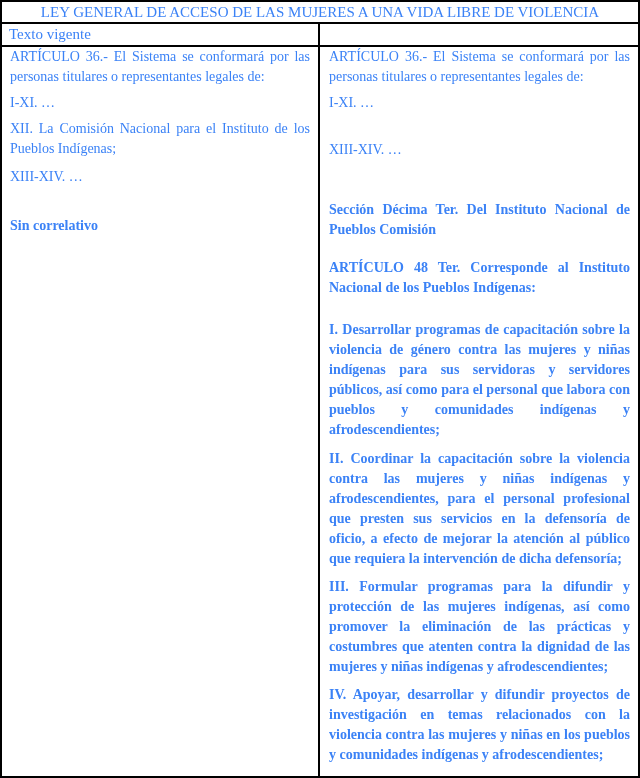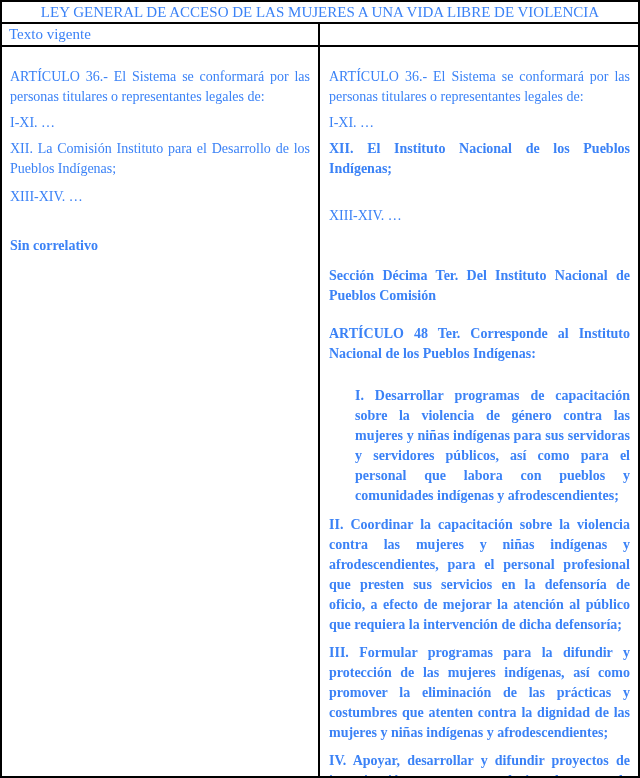--- a/index.html
+++ b/index.html
@@ -51,21 +51,21 @@
   .header-cell.right {
     flex: 1;
   }
   .content-row {
     flex: 1 1 auto;
     display: flex;
     overflow: hidden;
   }
   .col {
     box-sizing: border-box;
-    padding: 20px 8px 0 8px;
+    padding: 0 8px 0 8px;
     font-size: 14px;
     line-height: 20px;
     overflow: hidden;
   }
   .col.left {
     width: 318px;
     border-right: 2px solid #000000;
   }
   .col.right {
     flex: 1;
@@ -76,47 +76,46 @@
     text-align: justify;
     hyphens: none;
   }
   .para.bold { font-weight: bold; }
   
   .gap-first       { margin-top: 0; }
   .gap-line        { margin-top: 6px; }
   .gap-para        { margin-top: 8px; }
   .gap-para-lg     { margin-top: 9px; }
   .gap-block       { margin-top: 18px; }
-  .gap-block-lg    { margin-top: 22px; margin-left: 26px; }
+  .gap-block-lg    { margin-top: 22px; }
   .gap-section     { margin-top: 27px; }
   .gap-section-xl  { margin-top: 29px; }
   .gap-section-xxl { margin-top: 40px; }
 </style>
 </head>
 <body>
 
 <div class="page">
   <div class="title-row">LEY GENERAL DE ACCESO DE LAS MUJERES A UNA VIDA LIBRE DE VIOLENCIA</div>
 
   <div class="header-row">
     <div class="header-cell left">Texto vigente</div>
   </div>
 
   <div class="content-row">
     <div class="col left" id="left-col">
         <p class="para gap-first">ARTÍCULO 36.- El Sistema se conformará por las personas titulares o representantes legales de:</p>
         <p class="para gap-line">I-XI. …</p>
-        <p class="para gap-line">XII. La Comisión Instituto para el Desarrollo de los Pueblos Indígenas;</p>
+        <p class="para gap-line">XII. La Comisión Nacional para el Instituto de los Pueblos Indígenas;</p>
         <p class="para gap-para">XIII-XIV. …</p>
         <p class="para gap-section-xl bold">Sin correlativo</p>
       </div>
     <div class="col right" id="right-col">
         <p class="para gap-first">ARTÍCULO 36.- El Sistema se conformará por las personas titulares o representantes legales de:</p>
         <p class="para gap-line">I-XI. …</p>
-        <p class="para gap-line bold">XII. El Instituto Nacional de los Pueblos Indígenas;</p>
         <p class="para gap-section">XIII-XIV. …</p>
         <p class="para gap-section-xxl bold">Sección Décima Ter. Del Instituto Nacional de Pueblos Comisión</p>
         <p class="para gap-block bold">ARTÍCULO 48 Ter. Corresponde al Instituto Nacional de los Pueblos Indígenas:</p>
         <p class="para gap-block-lg bold">I. Desarrollar programas de capacitación sobre la violencia de género contra las mujeres y niñas indígenas para sus servidoras y servidores públicos, así como para el personal que labora con pueblos y comunidades indígenas y afrodescendientes;</p>
         <p class="para gap-para-lg bold">II. Coordinar la capacitación sobre la violencia contra las mujeres y niñas indígenas y afrodescendientes, para el personal profesional que presten sus servicios en la defensoría de oficio, a efecto de mejorar la atención al público que requiera la intervención de dicha defensoría;</p>
         <p class="para gap-para bold">III. Formular programas para la difundir y protección de las mujeres indígenas, así como promover la eliminación de las prácticas y costumbres que atenten contra la dignidad de las mujeres y niñas indígenas y afrodescendientes;</p>
         <p class="para gap-para bold">IV. Apoyar, desarrollar y difundir proyectos de investigación en temas relacionados con la violencia contra las mujeres y niñas en los pueblos y comunidades indígenas y afrodescendientes;</p>
       </div>
   </div>
 </div>

